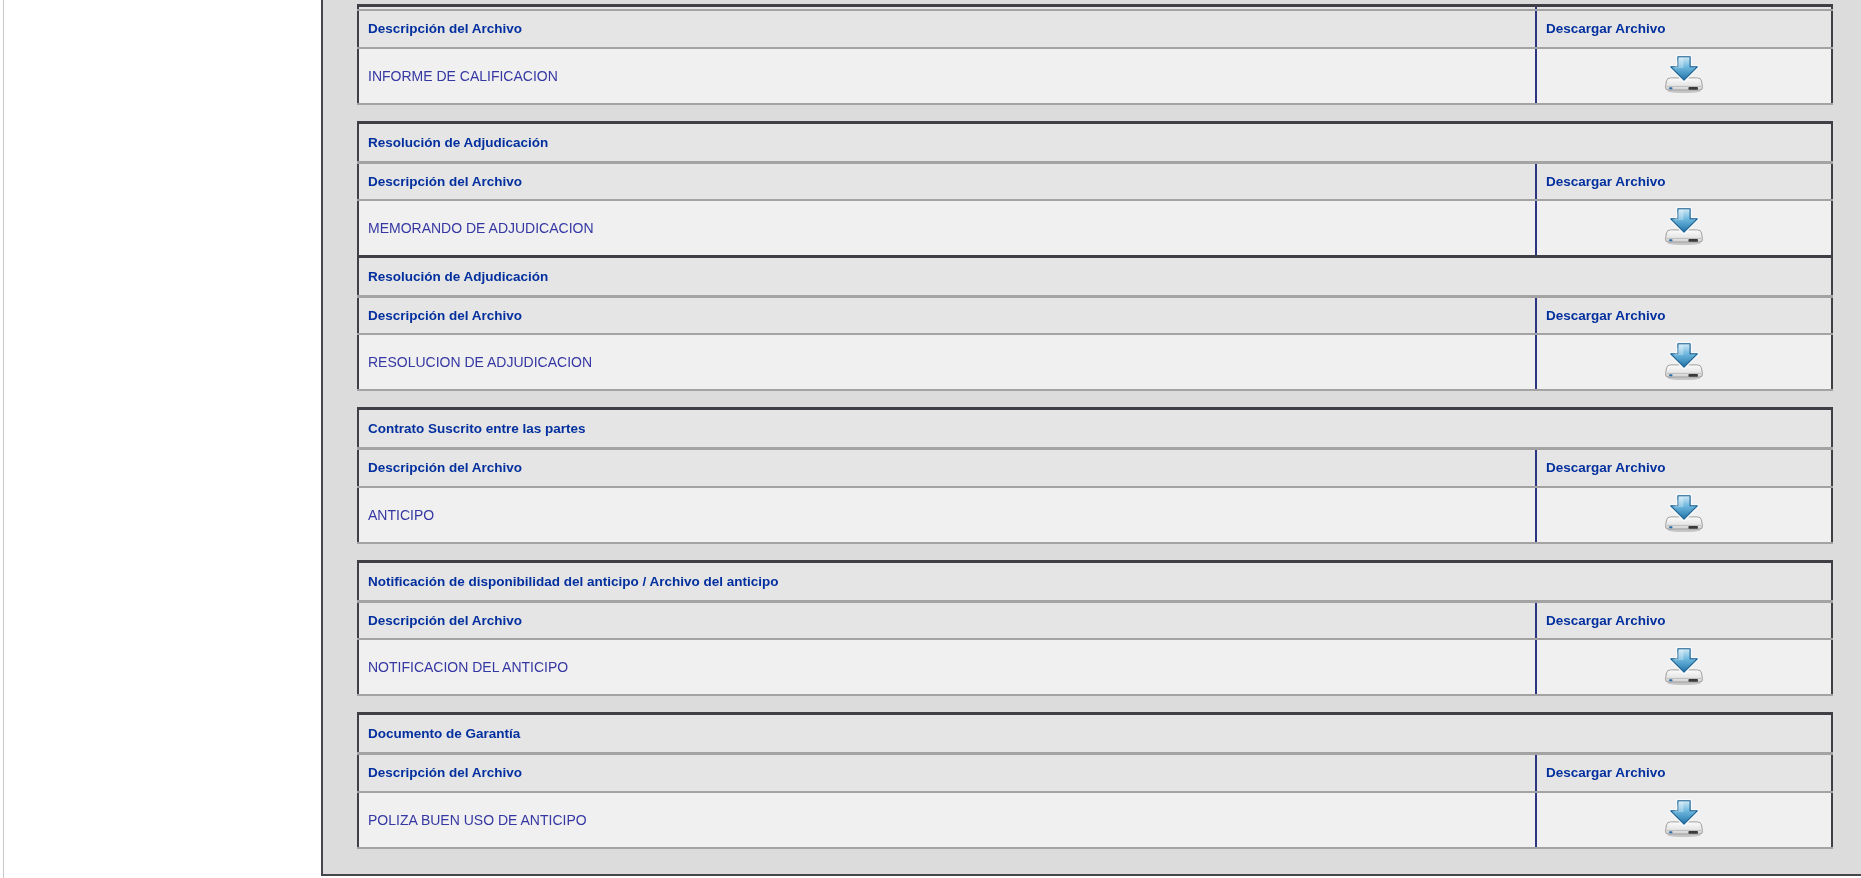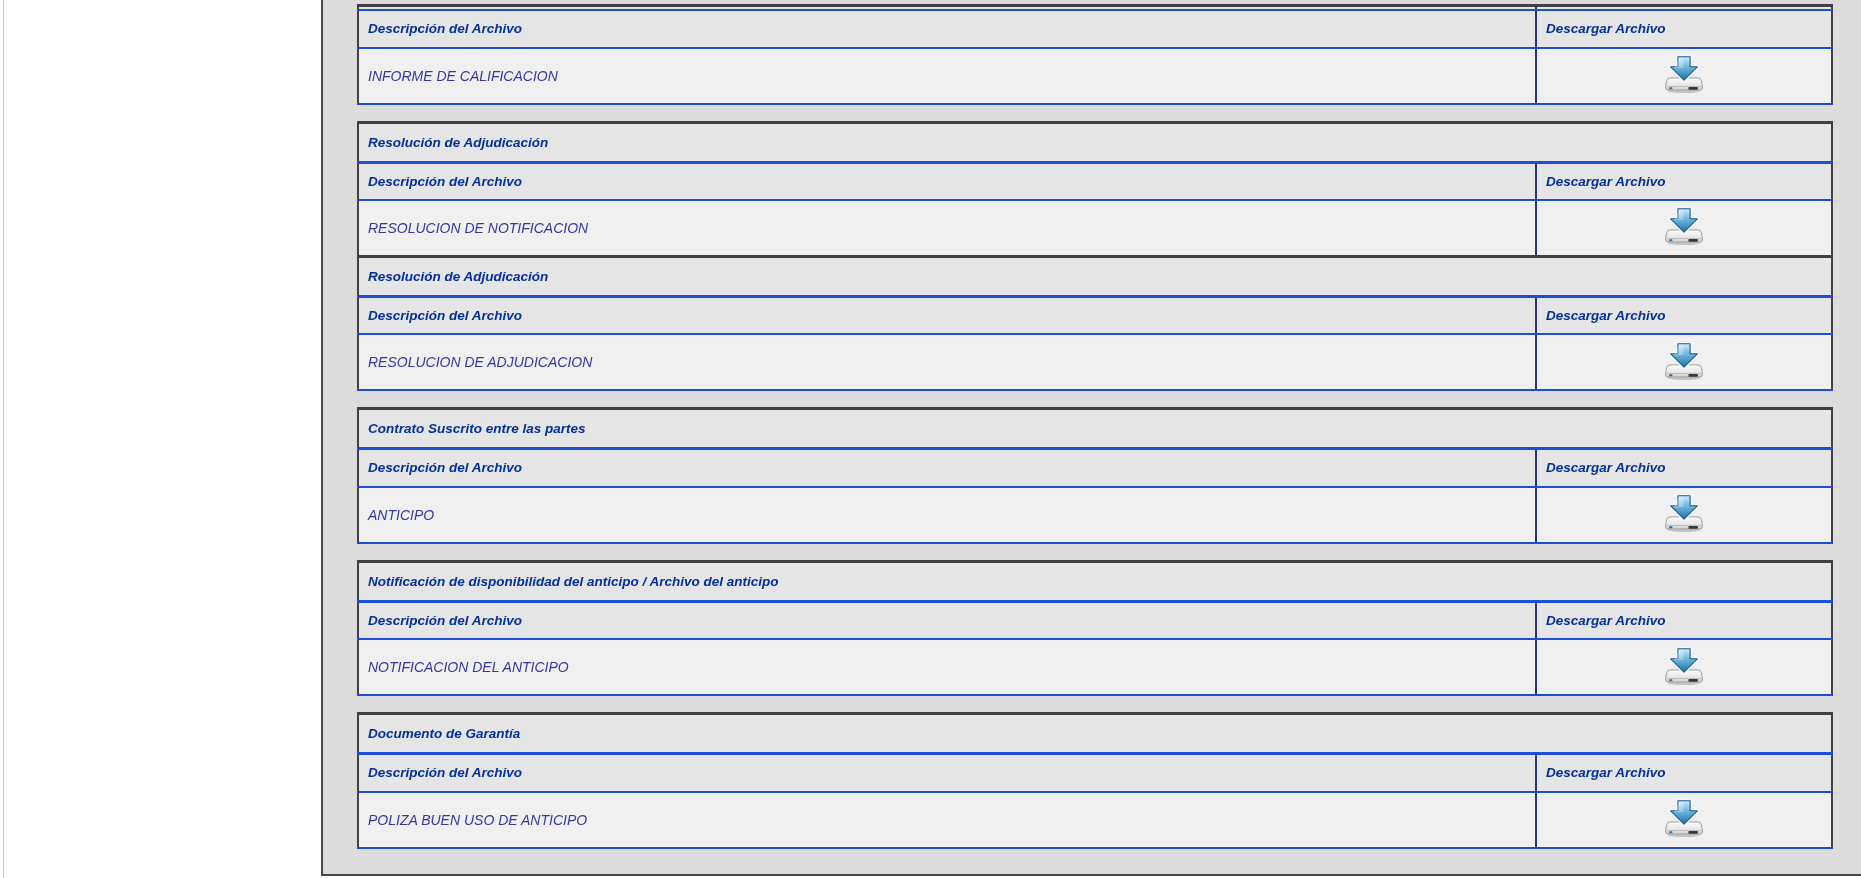--- a/index.html
+++ b/index.html
@@ -26,26 +26,25 @@
     width:1474px;
     border-collapse:collapse;
     table-layout:fixed;
     background:#e5e5e5;
     border:2px solid #3f3f45;
   }
   table.doc-table.first{margin-top:8px;border-top-width:3px;}
   table.doc-table + table.doc-table, table.doc-table.gap{margin-top:16px;}
   .doc-table td,.doc-table th{
     border-top:2px solid #3f3f45;
-    border-bottom:2px solid #1d4ed8;
+    border-bottom:2px solid #a3a3a3;
     padding:0 0 0 9px;
     vertical-align:middle;
     text-align:left;
     box-sizing:border-box;
-    font-style:italic;
   }
   .doc-table .col-dl{
     border-left:2px solid #2c3680;
   }
   tr.sliver td{height:4px;padding:0;background:#e5e5e5;}
   tr.section-row td{
     height:40px;background:#e5e5e5;
     border-top-width:3px;border-bottom-width:3px;
     font-weight:bold;font-size:13.5px;color:#03309e;
   }
@@ -129,21 +128,21 @@
         </colgroup>
       <tbody>
           <tr class="section-row">
         <td colspan="2">Resolución de Adjudicación</td>
       </tr>
       <tr class="header-row">
         <th>Descripción del Archivo</th>
         <th class="col-dl">Descargar Archivo</th>
       </tr>
       <tr class="data-row">
-        <td>RESOLUCION DE NOTIFICACION</td>
+        <td>MEMORANDO DE ADJUDICACION</td>
         <td class="col-dl icon-cell">
           <span class="dl-btn"><svg width="46" height="40" viewBox="0 0 40 36">
                   <use href="#dl-icon"></use>
                 </svg></span>
         </td>
       </tr>
       <tr class="section-row">
         <td colspan="2">Resolución de Adjudicación</td>
       </tr>
       <tr class="header-row">

